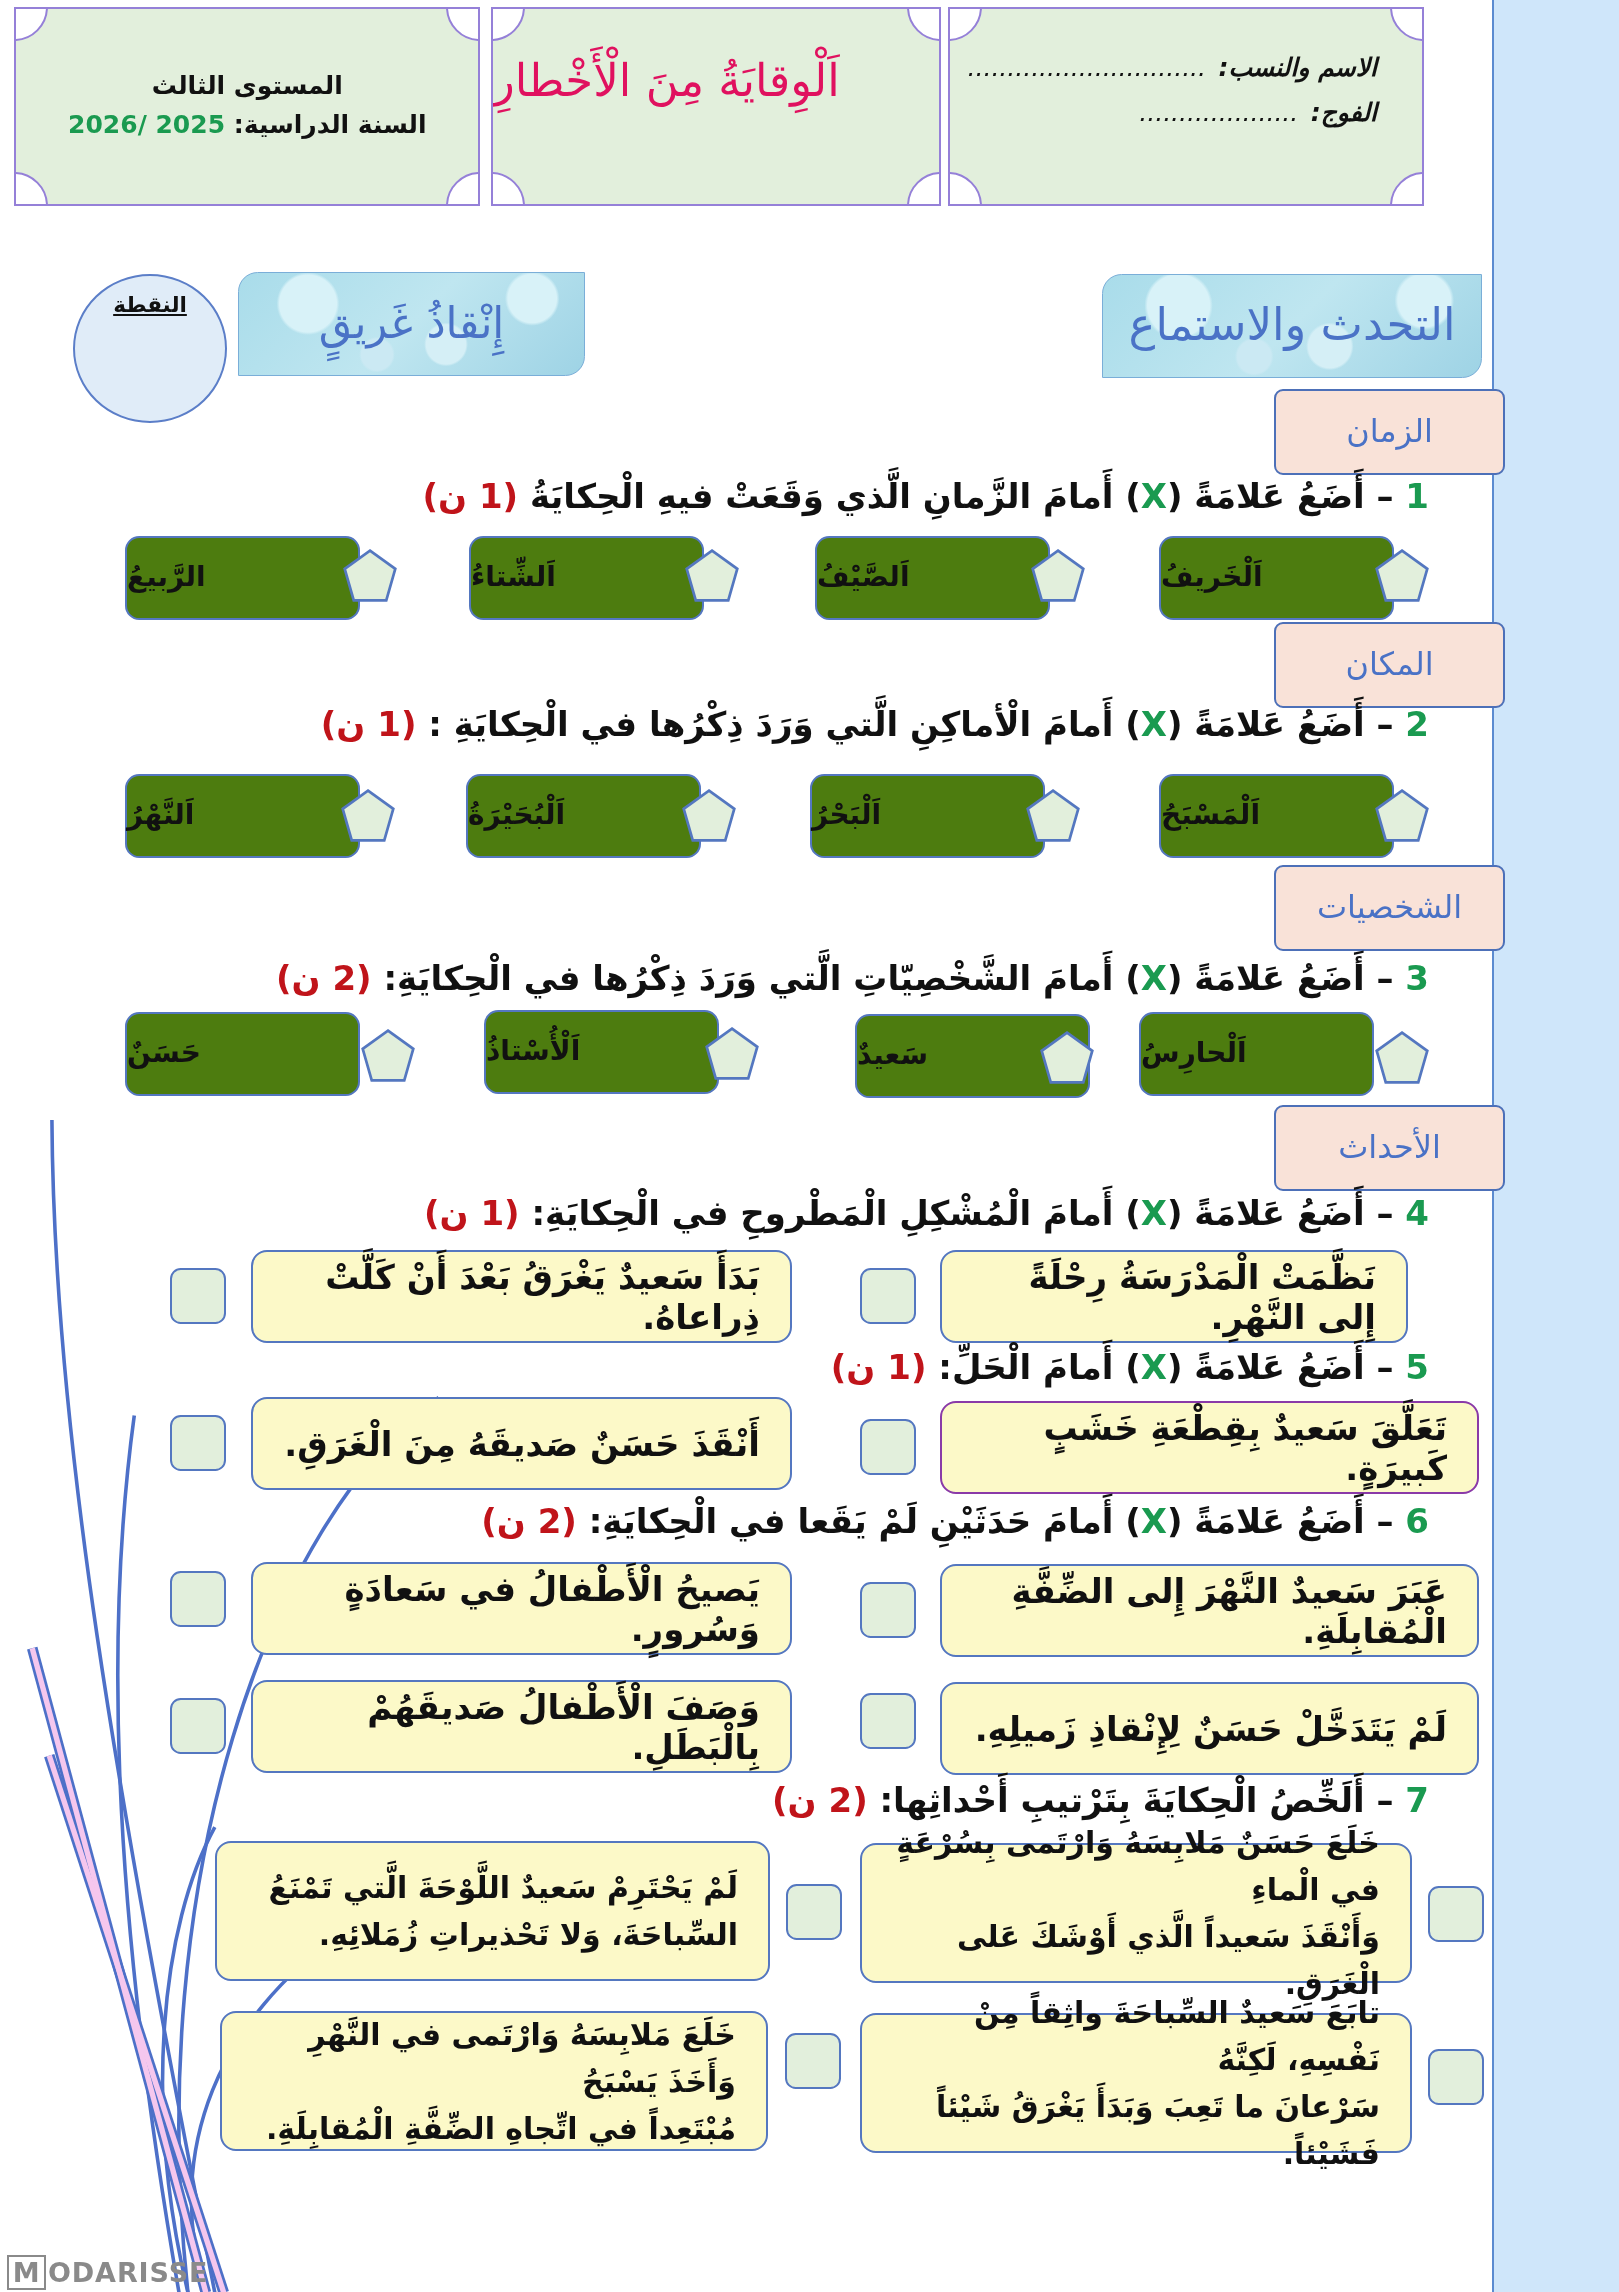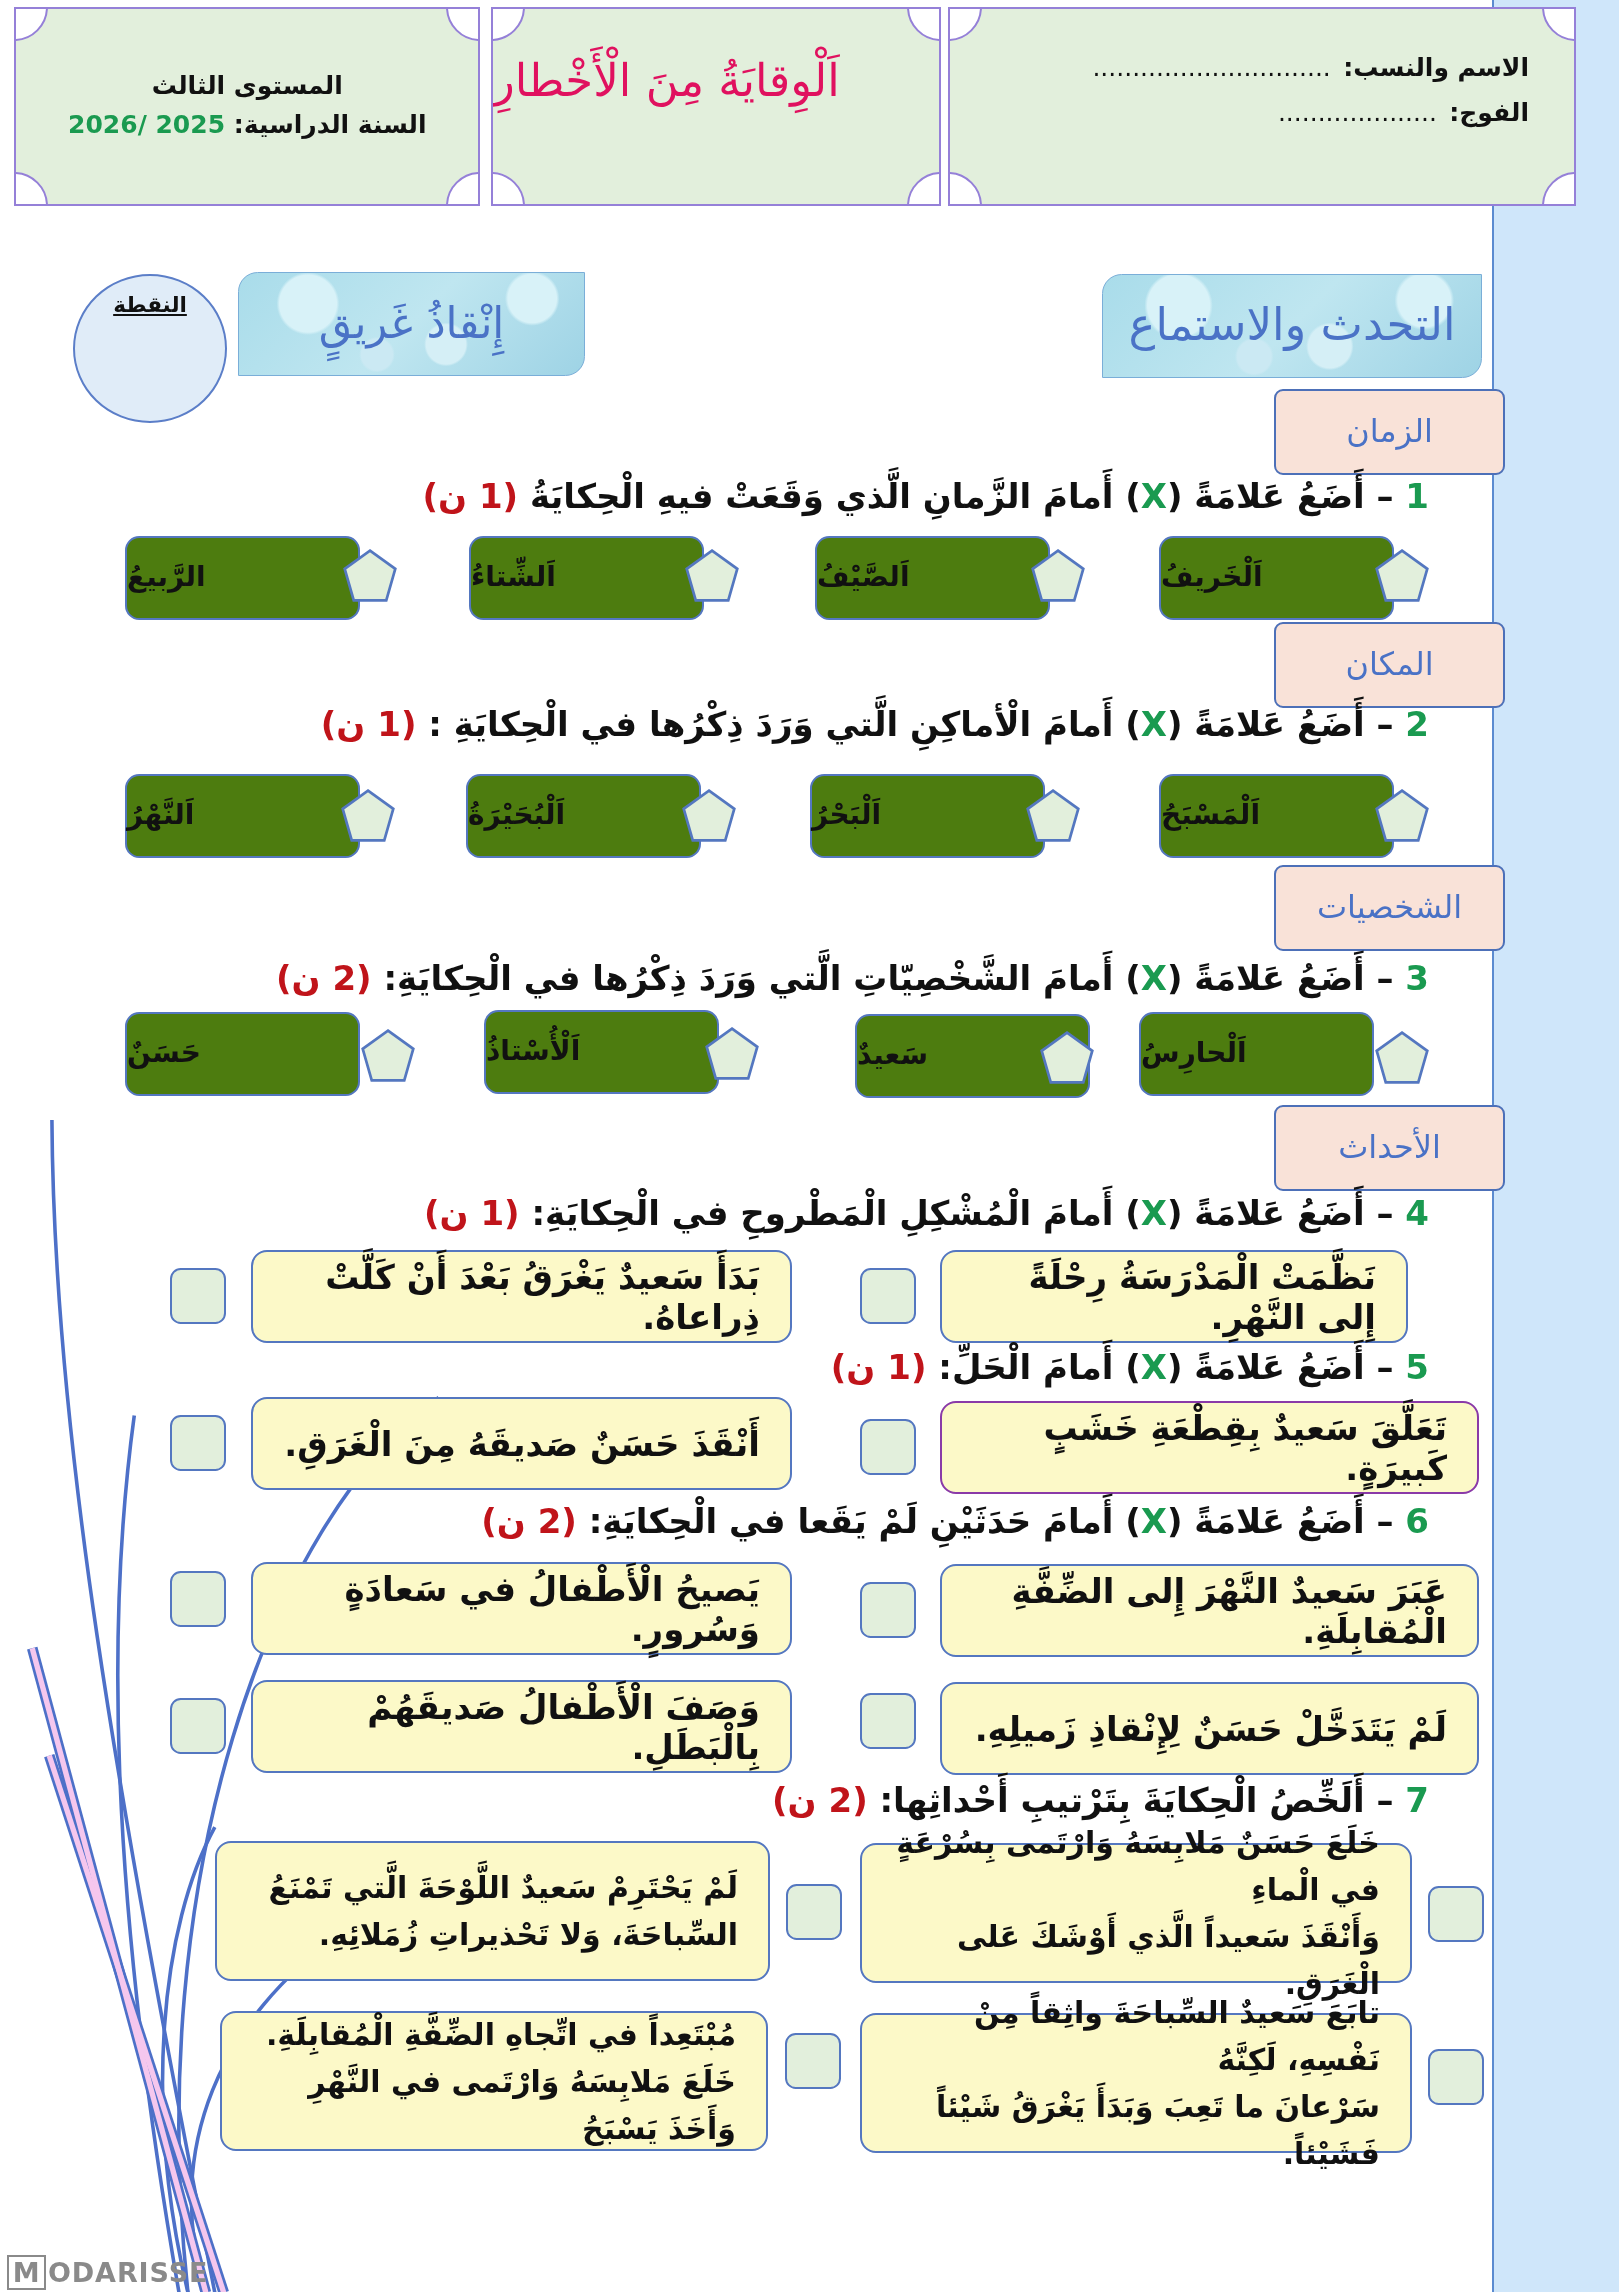--- a/index.html
+++ b/index.html
@@ -13,21 +13,21 @@
   .ticket { position: absolute; top: 7.2px; height: 199px; background: #e2efdc; border: 2.7px solid #9580d8; }
   .ticket::before, .ticket::after { content: ""; position: absolute; width: 68px; height: 68px; background: #fff; border: 2.7px solid #9580d8; border-radius: 50%; }
   .ticket .c { position: absolute; width: 68px; height: 68px; background: #fff; border: 2.7px solid #9580d8; border-radius: 50%; }
   .c.tl { left: -36px; top: -36px; } .c.tr { right: -36px; top: -36px; }
   .c.bl { left: -36px; bottom: -36px; } .c.br { right: -36px; bottom: -36px; }
   .ticket::before, .ticket::after { display: none; }
   .ticket { overflow: hidden; }
 
   .t-left { left: 14.3px; width: 466px; }
   .t-mid { left: 491px; width: 450px; }
-  .t-right { left: 948px; width: 628px; }
+  .t-right { left: 948px; width: 476px; font-style: italic; }
 
   .level-block { position: absolute; top: 57px; width: 100%; text-align: center; font-size: 25px; font-weight: bold; line-height: 39px; }
   .year { color: #1a9a50; }
   .title-text { position: absolute; top: 45px; width: 100%; text-align: left; font-size: 45px; color: #e0115f; font-family: "DejaVu Serif", serif; }
   .name-block { position: absolute; top: 36px; right: 45px; font-size: 25px; font-weight: bold; line-height: 45px; text-align: right; }
   .dots { font-weight: normal; letter-spacing: 0.9px; margin-right: 12.5px; }
 
   
   .score { position: absolute; left: 73px; top: 274px; width: 154px; height: 149px; border-radius: 50%; background: #e0ecf8; border: 2.7px solid #5b7ec8; text-align: center; }
   .score span { display: block; margin-top: 16px; font-size: 21.5px; font-weight: bold; text-decoration: underline; }
@@ -257,20 +257,20 @@
 <div class="chk" style="left:786px;top:1884px"></div>
 <div class="stmt two" style="left:860px;top:2013px;width:552px;height:140px">
   <div>
       <div>تابَعَ سَعيدٌ السِّباحَةَ واثِقاً مِنْ نَفْسِهِ، لَكِنَّهُ</div>
       <div>سَرْعانَ ما تَعِبَ وَبَدَأَ يَغْرَقُ شَيْئاً فَشَيْئاً.</div>
     </div>
 </div>
 <div class="chk" style="left:1428px;top:2049px"></div>
 <div class="stmt two" style="left:220px;top:2011px;width:548px;height:140px">
   <div>
+      <div>خَلَعَ مَلابِسَهُ وَارْتَمى في النَّهْرِ وَأَخَذَ يَسْبَحُ</div>
       <div>مُبْتَعِداً في اتِّجاهِ الضِّفَّةِ الْمُقابِلَةِ.</div>
-      <div>خَلَعَ مَلابِسَهُ وَارْتَمى في النَّهْرِ وَأَخَذَ يَسْبَحُ</div>
     </div>
 </div>
 <div class="chk" style="left:785px;top:2033px"></div>
 
 <div class="logo"><span class="m">M</span><span>ODARISSE</span></div>
 
 
 </body></html>

